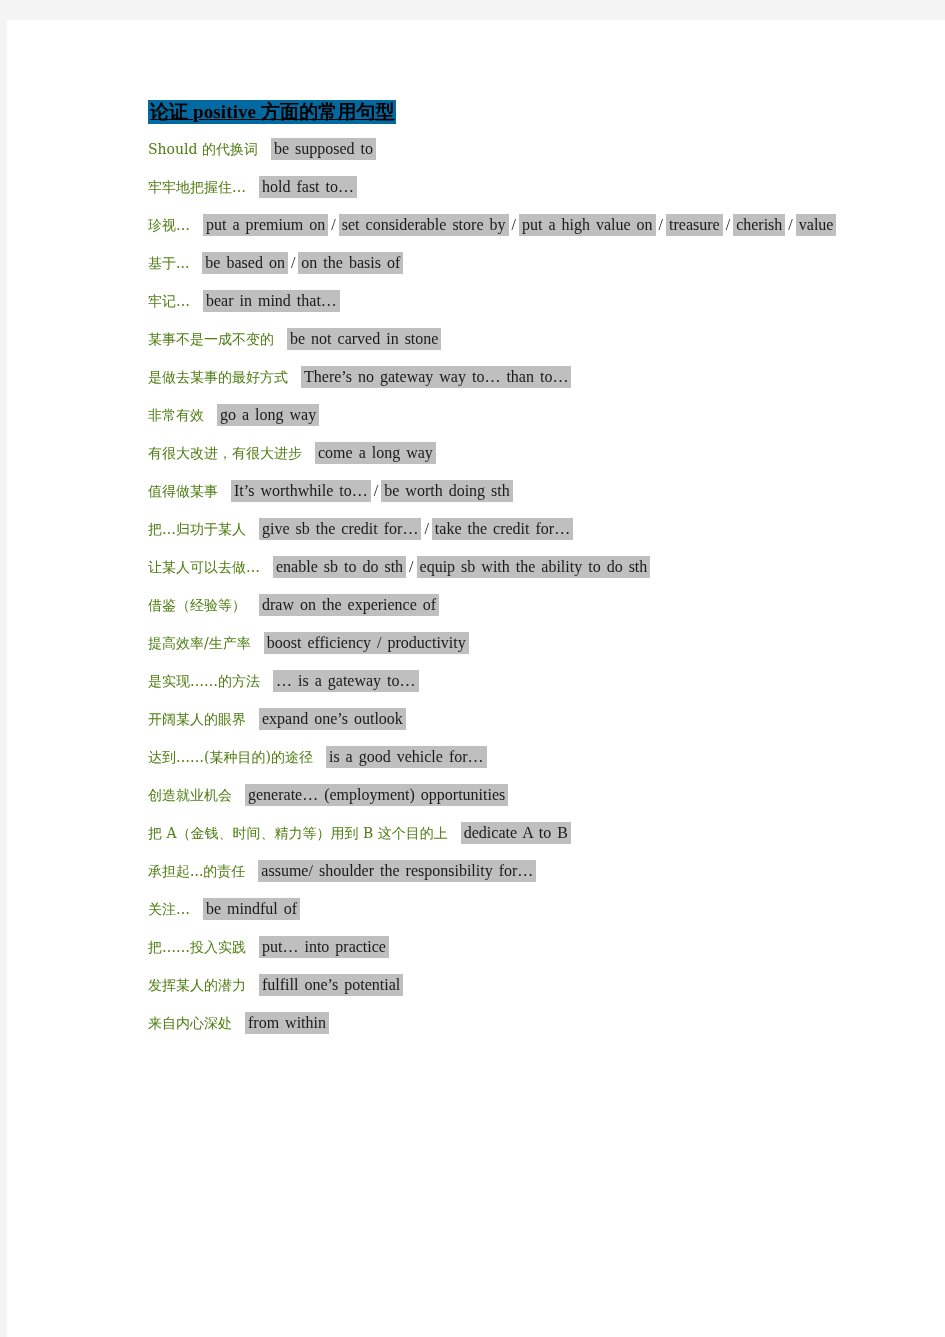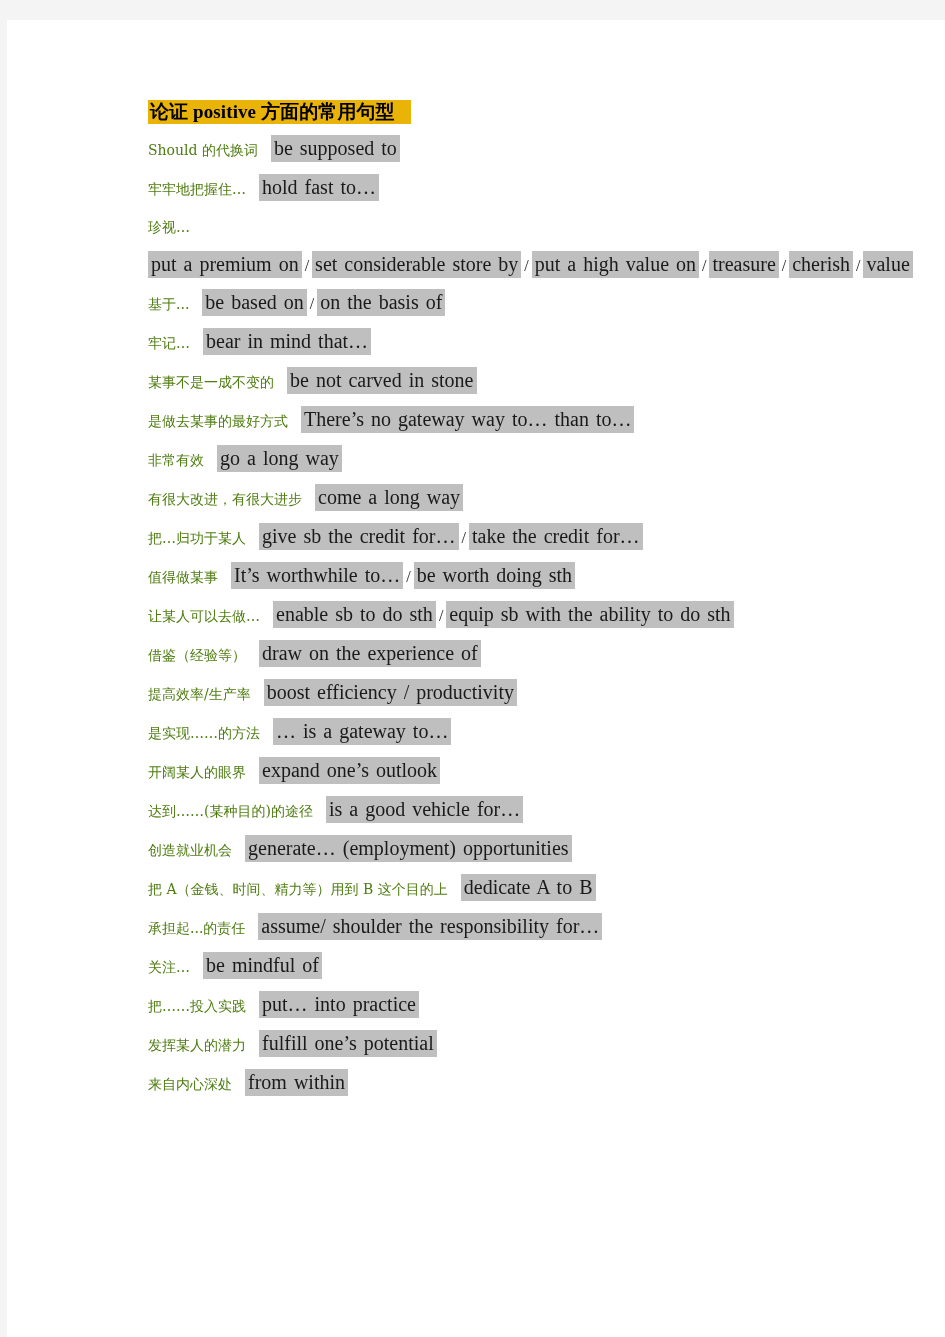--- a/index.html
+++ b/index.html
@@ -34,22 +34,23 @@
 
   .doc-title {
     font-size: 19px;
     font-weight: bold;
     color: #000000;
     line-height: 1.45;
     margin: 0 0 4px 0;
     letter-spacing: 0.1px;
   }
   .doc-title .hl-cyan {
-    background: #eab308;
-    padding: 1px 16px 2px 2px;
+    background: #0369a1;
+    padding: 1px 1px 2px 2px;
+    text-decoration: underline;
   }
 
   .line {
     font-size: 17px;
     line-height: 37px;
     color: #1b1b1b;
     white-space: normal;
     word-spacing: 0px;
   }
 
@@ -58,21 +59,21 @@
     font-family: "DejaVu Serif", "Liberation Serif", serif;
     color: #4d7c0f;
     font-size: 14px;
   }
 
   
   .en {
     font-family: "Liberation Serif", "DejaVu Serif", serif;
     background: #bfbfbf;
     color: #1a1a1a;
-    font-size: 20px;
+    font-size: 16px;
     padding: 2px 3px 3px 3px;
     word-spacing: 2px;
     white-space: nowrap;
     margin-top: 8px;
   }
 
   
   .sep {
     color: #1a1a1a;
     font-size: 16px;
@@ -94,22 +95,22 @@
     <div id="entry-list">
         <div class="line"><span class="zh">Should 的代换词</span><span class="gap-md"></span><span class="en">be supposed to</span></div>
         <div class="line"><span class="zh">牢牢地把握住…</span><span class="gap-md"></span><span class="en">hold fast to…</span></div>
         <div class="line"><span class="zh">珍视…</span><span class="gap-md"></span><span class="en">put a premium on</span><span class="sep">/</span><span class="en">set considerable store by</span><span class="sep">/</span><span class="en">put a high value on</span><span class="sep">/</span><span class="en">treasure</span><span class="sep">/</span><span class="en">cherish</span><span class="sep">/</span><span class="en">value</span></div>
         <div class="line"><span class="zh">基于...</span><span class="gap-md"></span><span class="en">be based on</span><span class="sep">/</span><span class="en">on the basis of</span></div>
         <div class="line"><span class="zh">牢记…</span><span class="gap-md"></span><span class="en">bear in mind that…</span></div>
         <div class="line"><span class="zh">某事不是一成不变的</span><span class="gap-md"></span><span class="en">be not carved in stone</span></div>
         <div class="line"><span class="zh">是做去某事的最好方式</span><span class="gap-md"></span><span class="en">There’s no gateway way to… than to…</span></div>
         <div class="line"><span class="zh">非常有效</span><span class="gap-md"></span><span class="en">go a long way</span></div>
         <div class="line"><span class="zh">有很大改进，有很大进步</span><span class="gap-md"></span><span class="en">come a long way</span></div>
+        <div class="line"><span class="zh">值得做某事</span><span class="gap-md"></span><span class="en">It’s worthwhile to…</span><span class="sep">/</span><span class="en">be worth doing sth</span></div>
         <div class="line"><span class="zh">把…归功于某人</span><span class="gap-md"></span><span class="en">give sb the credit for…</span><span class="sep">/</span><span class="en">take the credit for…</span></div>
-        <div class="line"><span class="zh">值得做某事</span><span class="gap-md"></span><span class="en">It’s worthwhile to…</span><span class="sep">/</span><span class="en">be worth doing sth</span></div>
         <div class="line"><span class="zh">让某人可以去做…</span><span class="gap-md"></span><span class="en">enable sb to do sth</span><span class="sep">/</span><span class="en">equip sb with the ability to do sth</span></div>
         <div class="line"><span class="zh">借鉴（经验等）</span><span class="gap-md"></span><span class="en">draw on the experience of</span></div>
         <div class="line"><span class="zh">提高效率/生产率</span><span class="gap-md"></span><span class="en">boost efficiency / productivity</span></div>
         <div class="line"><span class="zh">是实现……的方法</span><span class="gap-md"></span><span class="en">… is a gateway to…</span></div>
         <div class="line"><span class="zh">开阔某人的眼界</span><span class="gap-md"></span><span class="en">expand one’s outlook</span></div>
         <div class="line"><span class="zh">达到……(某种目的)的途径</span><span class="gap-md"></span><span class="en">is a good vehicle for…</span></div>
         <div class="line"><span class="zh">创造就业机会</span><span class="gap-md"></span><span class="en">generate… (employment) opportunities</span></div>
         <div class="line"><span class="zh">把 A（金钱、时间、精力等）用到 B 这个目的上</span><span class="gap-md"></span><span class="en">dedicate A to B</span></div>
         <div class="line"><span class="zh">承担起...的责任</span><span class="gap-md"></span><span class="en">assume/ shoulder the responsibility for…</span></div>
         <div class="line"><span class="zh">关注…</span><span class="gap-md"></span><span class="en">be mindful of</span></div>

